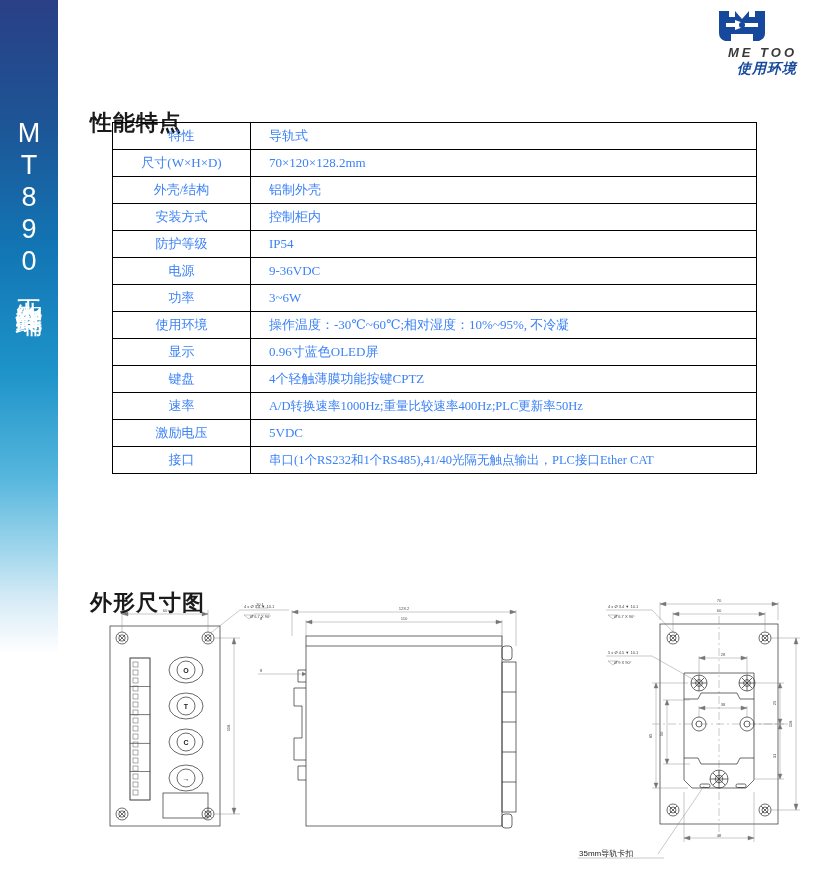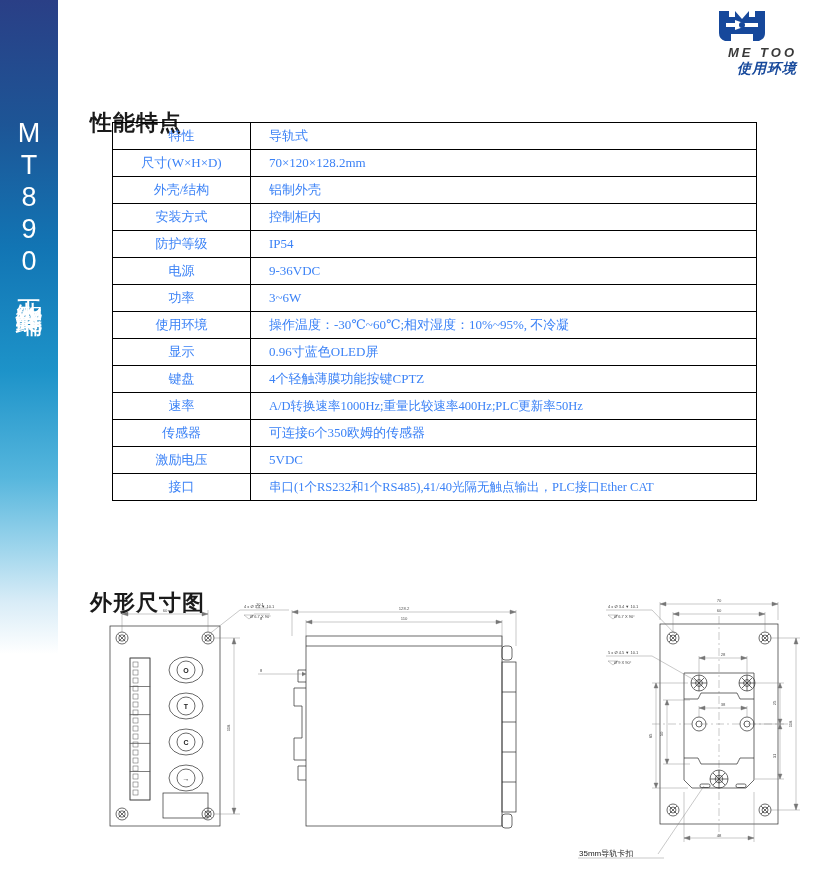--- a/index.html
+++ b/index.html
@@ -170,24 +170,20 @@
         <td class="k">显示</td>
         <td class="v">0.96寸蓝色OLED屏</td>
       </tr>
       <tr>
         <td class="k">键盘</td>
         <td class="v">4个轻触薄膜功能按键CPTZ</td>
       </tr>
       <tr>
         <td class="k">速率</td>
         <td class="v tight">A/D转换速率1000Hz;重量比较速率400Hz;PLC更新率50Hz</td>
-      </tr>
-      <tr>
-        <td class="k">传感器</td>
-        <td class="v">可连接6个350欧姆的传感器</td>
       </tr>
       <tr>
         <td class="k">激励电压</td>
         <td class="v">5VDC</td>
       </tr>
       <tr>
         <td class="k">接口</td>
         <td class="v tight">串口(1个RS232和1个RS485),41/40光隔无触点输出，PLC接口Ether CAT</td>
       </tr>
     </tbody>

